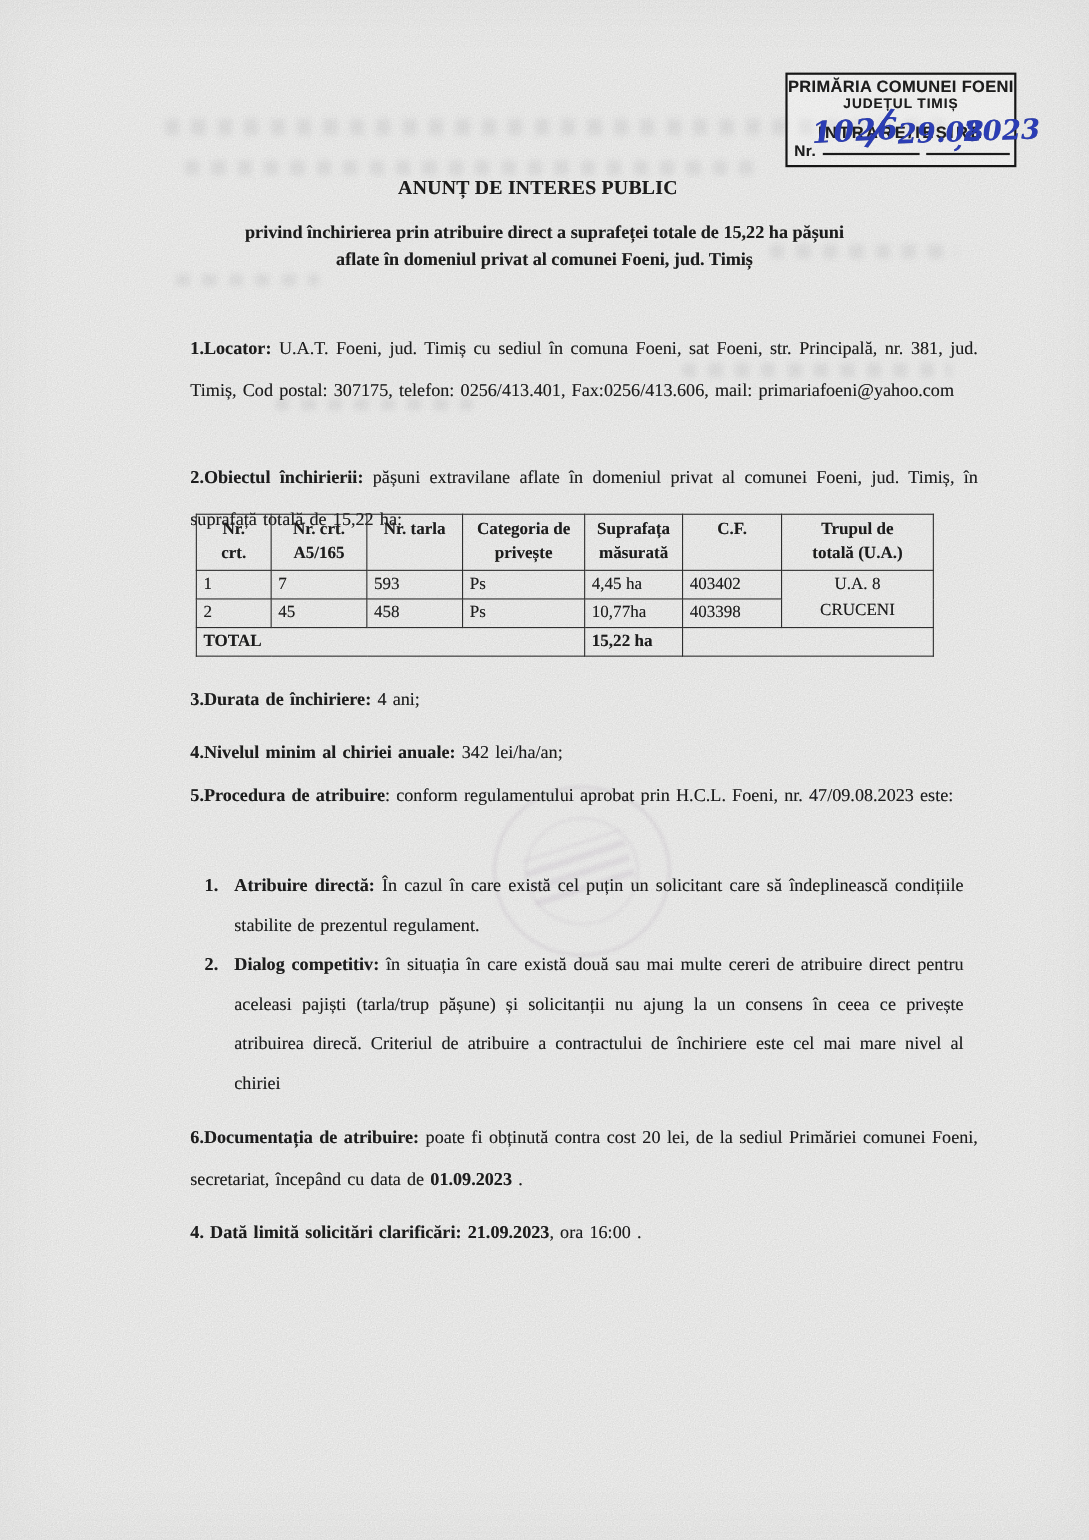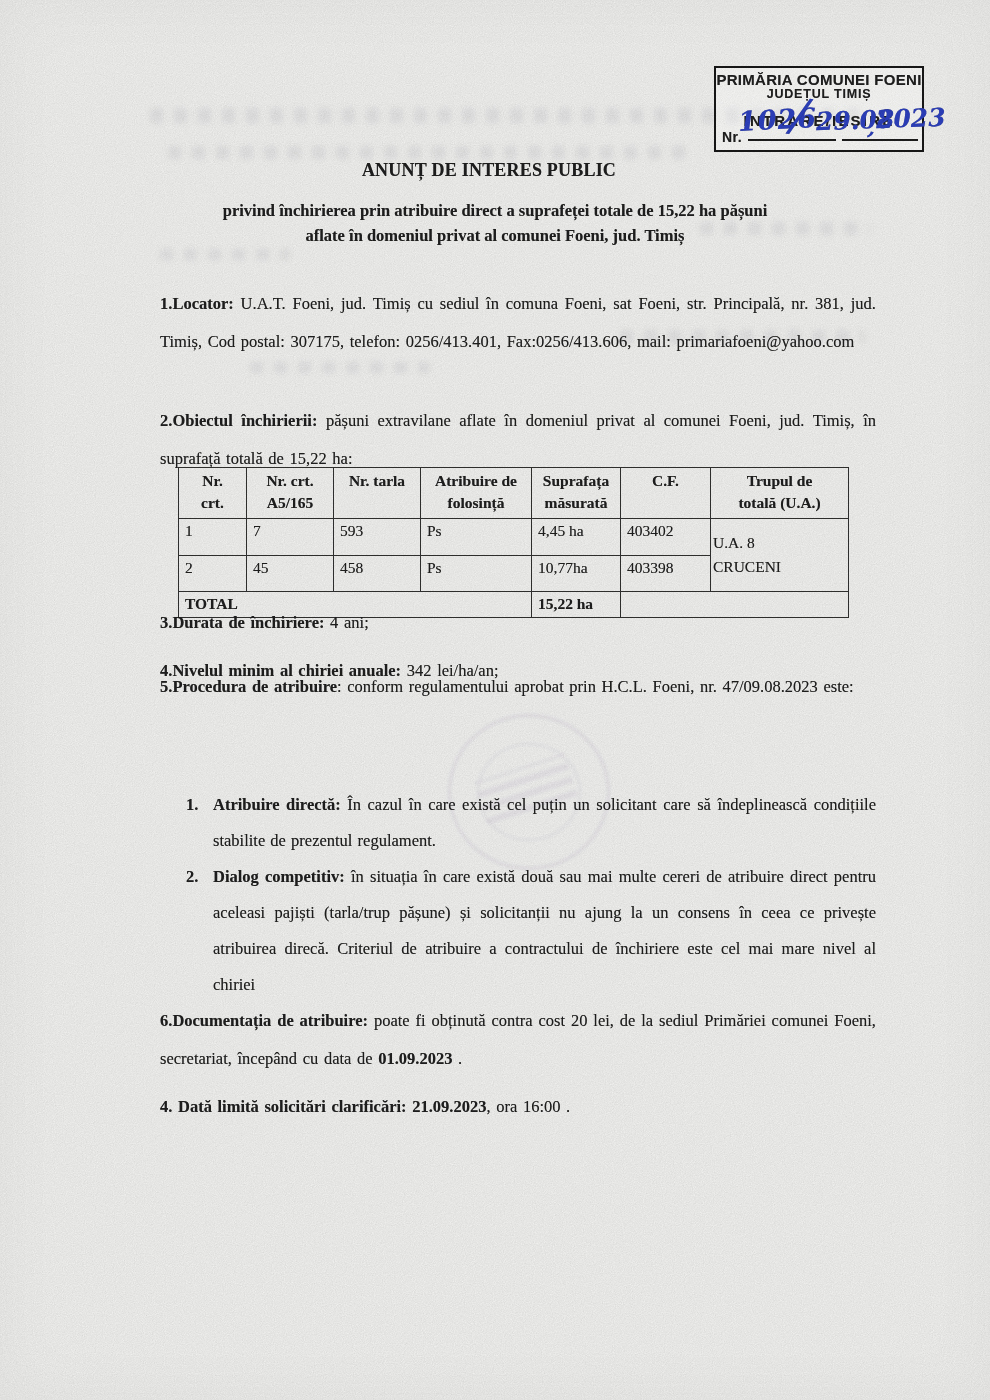--- a/index.html
+++ b/index.html
@@ -48,36 +48,36 @@
   .hw-sep{left:153px;top:48px;font-size:20px;transform:rotate(12deg);}
   .hw-year{left:160px;top:36px;font-size:25px;transform:rotate(-2deg);}
 
   
   .title{position:absolute;top:160px;left:0;width:978px;margin:0;text-align:center;
     font-size:18px;font-weight:bold;letter-spacing:.2px;}
   .subtitle{position:absolute;top:199px;left:135px;width:720px;text-align:center;
     font-weight:bold;font-size:16.5px;line-height:24.5px;}
 
   
-  .p{position:absolute;left:160px;width:716px;margin:0;
+  .p{position:absolute;left:160px;width:716px;margin:13px;
      font-size:16.5px;line-height:38px;text-align:justify;text-align-last:left;word-spacing:1.5px;}
   .p b{font-weight:bold;}
   .p1{top:285px;} .p2{top:402px;} .p3{top:604px;} .p4{top:652px;}
-  .p5{top:668px;} .p6{top:1002px;} .p7{top:1088px;}
+  .p5{top:691px;} .p6{top:1002px;} .p7{top:1088px;}
 
   
   .tablewrap{position:absolute;top:467px;left:178px;}
   table{border-collapse:collapse;font-size:15.5px;table-layout:fixed;}
   th,td{border:1.6px solid #2e2e2e;}
   th{font-weight:bold;text-align:center;vertical-align:top;padding:2px 2px 4px;line-height:22px;}
   th span{display:inline-block;}
   .mw32{max-width:32px;} .mw60{max-width:62px;} .mw92{max-width:94px;}
   .mw74{max-width:76px;} .mw104{max-width:106px;}
   td{padding:0 6px;height:25px;line-height:24px;vertical-align:top;text-align:left;}
-  td.trup{line-height:24px;padding:12px 2px;}
+  td.trup{text-align:center;line-height:24px;padding:0 2px;}
   td.b{font-weight:bold;}
 
   
   .list{position:absolute;top:787px;left:160px;width:716px;}
   .list-item{position:relative;padding-left:53px;font-size:16.5px;line-height:36px;
     text-align:justify;text-align-last:left;word-spacing:1px;}
   .list-item .num{position:absolute;left:26px;top:0;font-weight:bold;}
   .list-item b{font-weight:bold;}
 </style>
 </head>
@@ -134,21 +134,21 @@
         <col style="width:111px">
           <col style="width:89px">
           <col style="width:90px">
           <col style="width:138px">
       </colgroup>
       <thead>
         <tr>
           <th><span class="mw32">Nr. crt.</span></th>
           <th><span class="mw60">Nr. crt. A5/165</span></th>
           <th><span>Nr. tarla</span></th>
-          <th><span class="mw92">Atribuire de folosință</span></th>
+          <th><span class="mw92">Categoria de privește</span></th>
           <th><span class="mw74">Suprafața măsurată</span></th>
           <th><span>C.F.</span></th>
           <th><span class="mw104">Trupul de totală (U.A.)</span></th>
         </tr>
       </thead>
       <tbody>
         <tr>
           <td>1</td>
           <td>7</td>
           <td>593</td>

